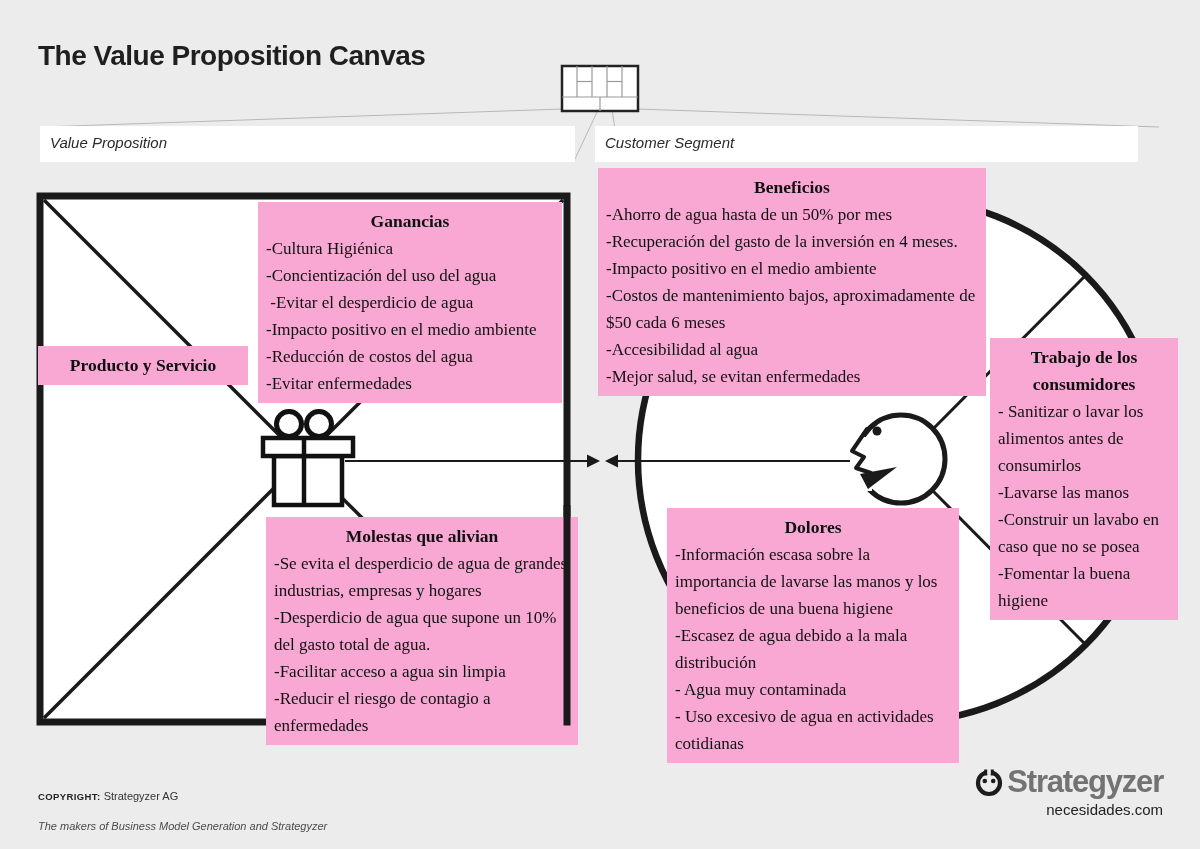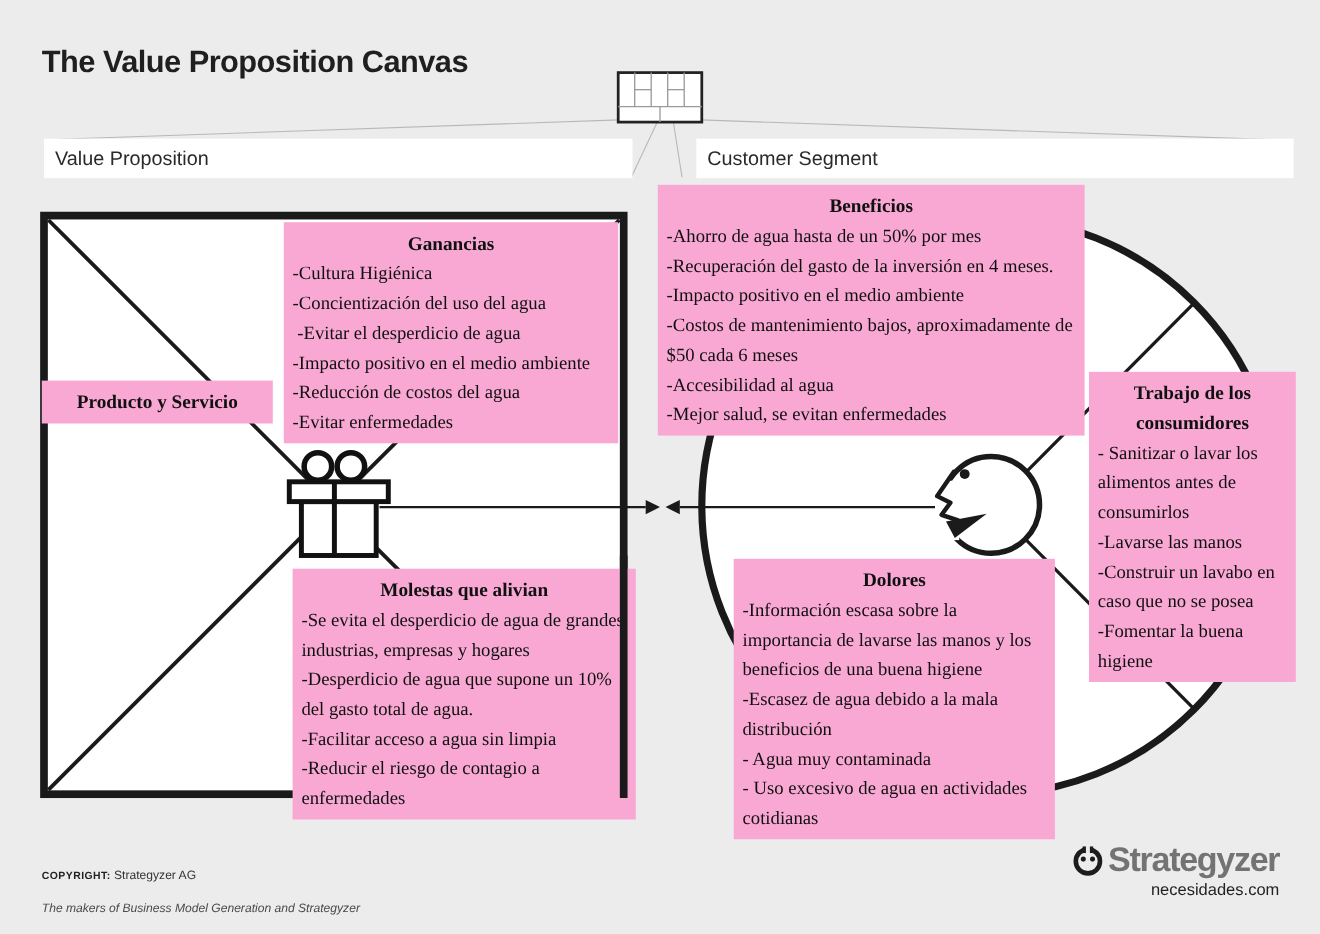--- a/index.html
+++ b/index.html
@@ -12,22 +12,22 @@
     font-size:28px; font-weight:bold; letter-spacing:-0.5px; color:#1f1f1f;
   }
   #art, #art-top{ position:absolute; left:0; top:0; width:1200px; height:849px; }
   #art{ z-index:0; }
   #art-top{ z-index:3; pointer-events:none; }
   .strip{
     position:absolute; top:126px; height:36px; background:#ffffff; z-index:1;
     box-sizing:border-box; padding:8px 10px;
   }
   #strip-left{ left:40px; width:535px; }
-  #strip-right{ left:633px; width:543px; }
-  .strip-label{ font-size:18px; color:#2a2a2a; }
+  #strip-right{ left:595px; width:543px; }
+  .strip-label{ font-style:italic; font-size:15px; color:#2a2a2a; }
   .bluebox{
     position:absolute; z-index:2; background:#f9a8d4; box-sizing:border-box;
     padding:6px 8px; font-family:"Liberation Serif",serif;
     font-size:17px; line-height:27px; color:#101010;
   }
   .bx-title{ font-weight:bold; text-align:center; font-size:17.5px; }
   .bx-lines{ white-space:pre-wrap; }
   #box-ganancias { left:258px; top:202px; width:304px; }
   #box-producto  { left:38px;  top:346px; width:210px; }
   #box-molestas  { left:266px; top:517px; width:312px; }

